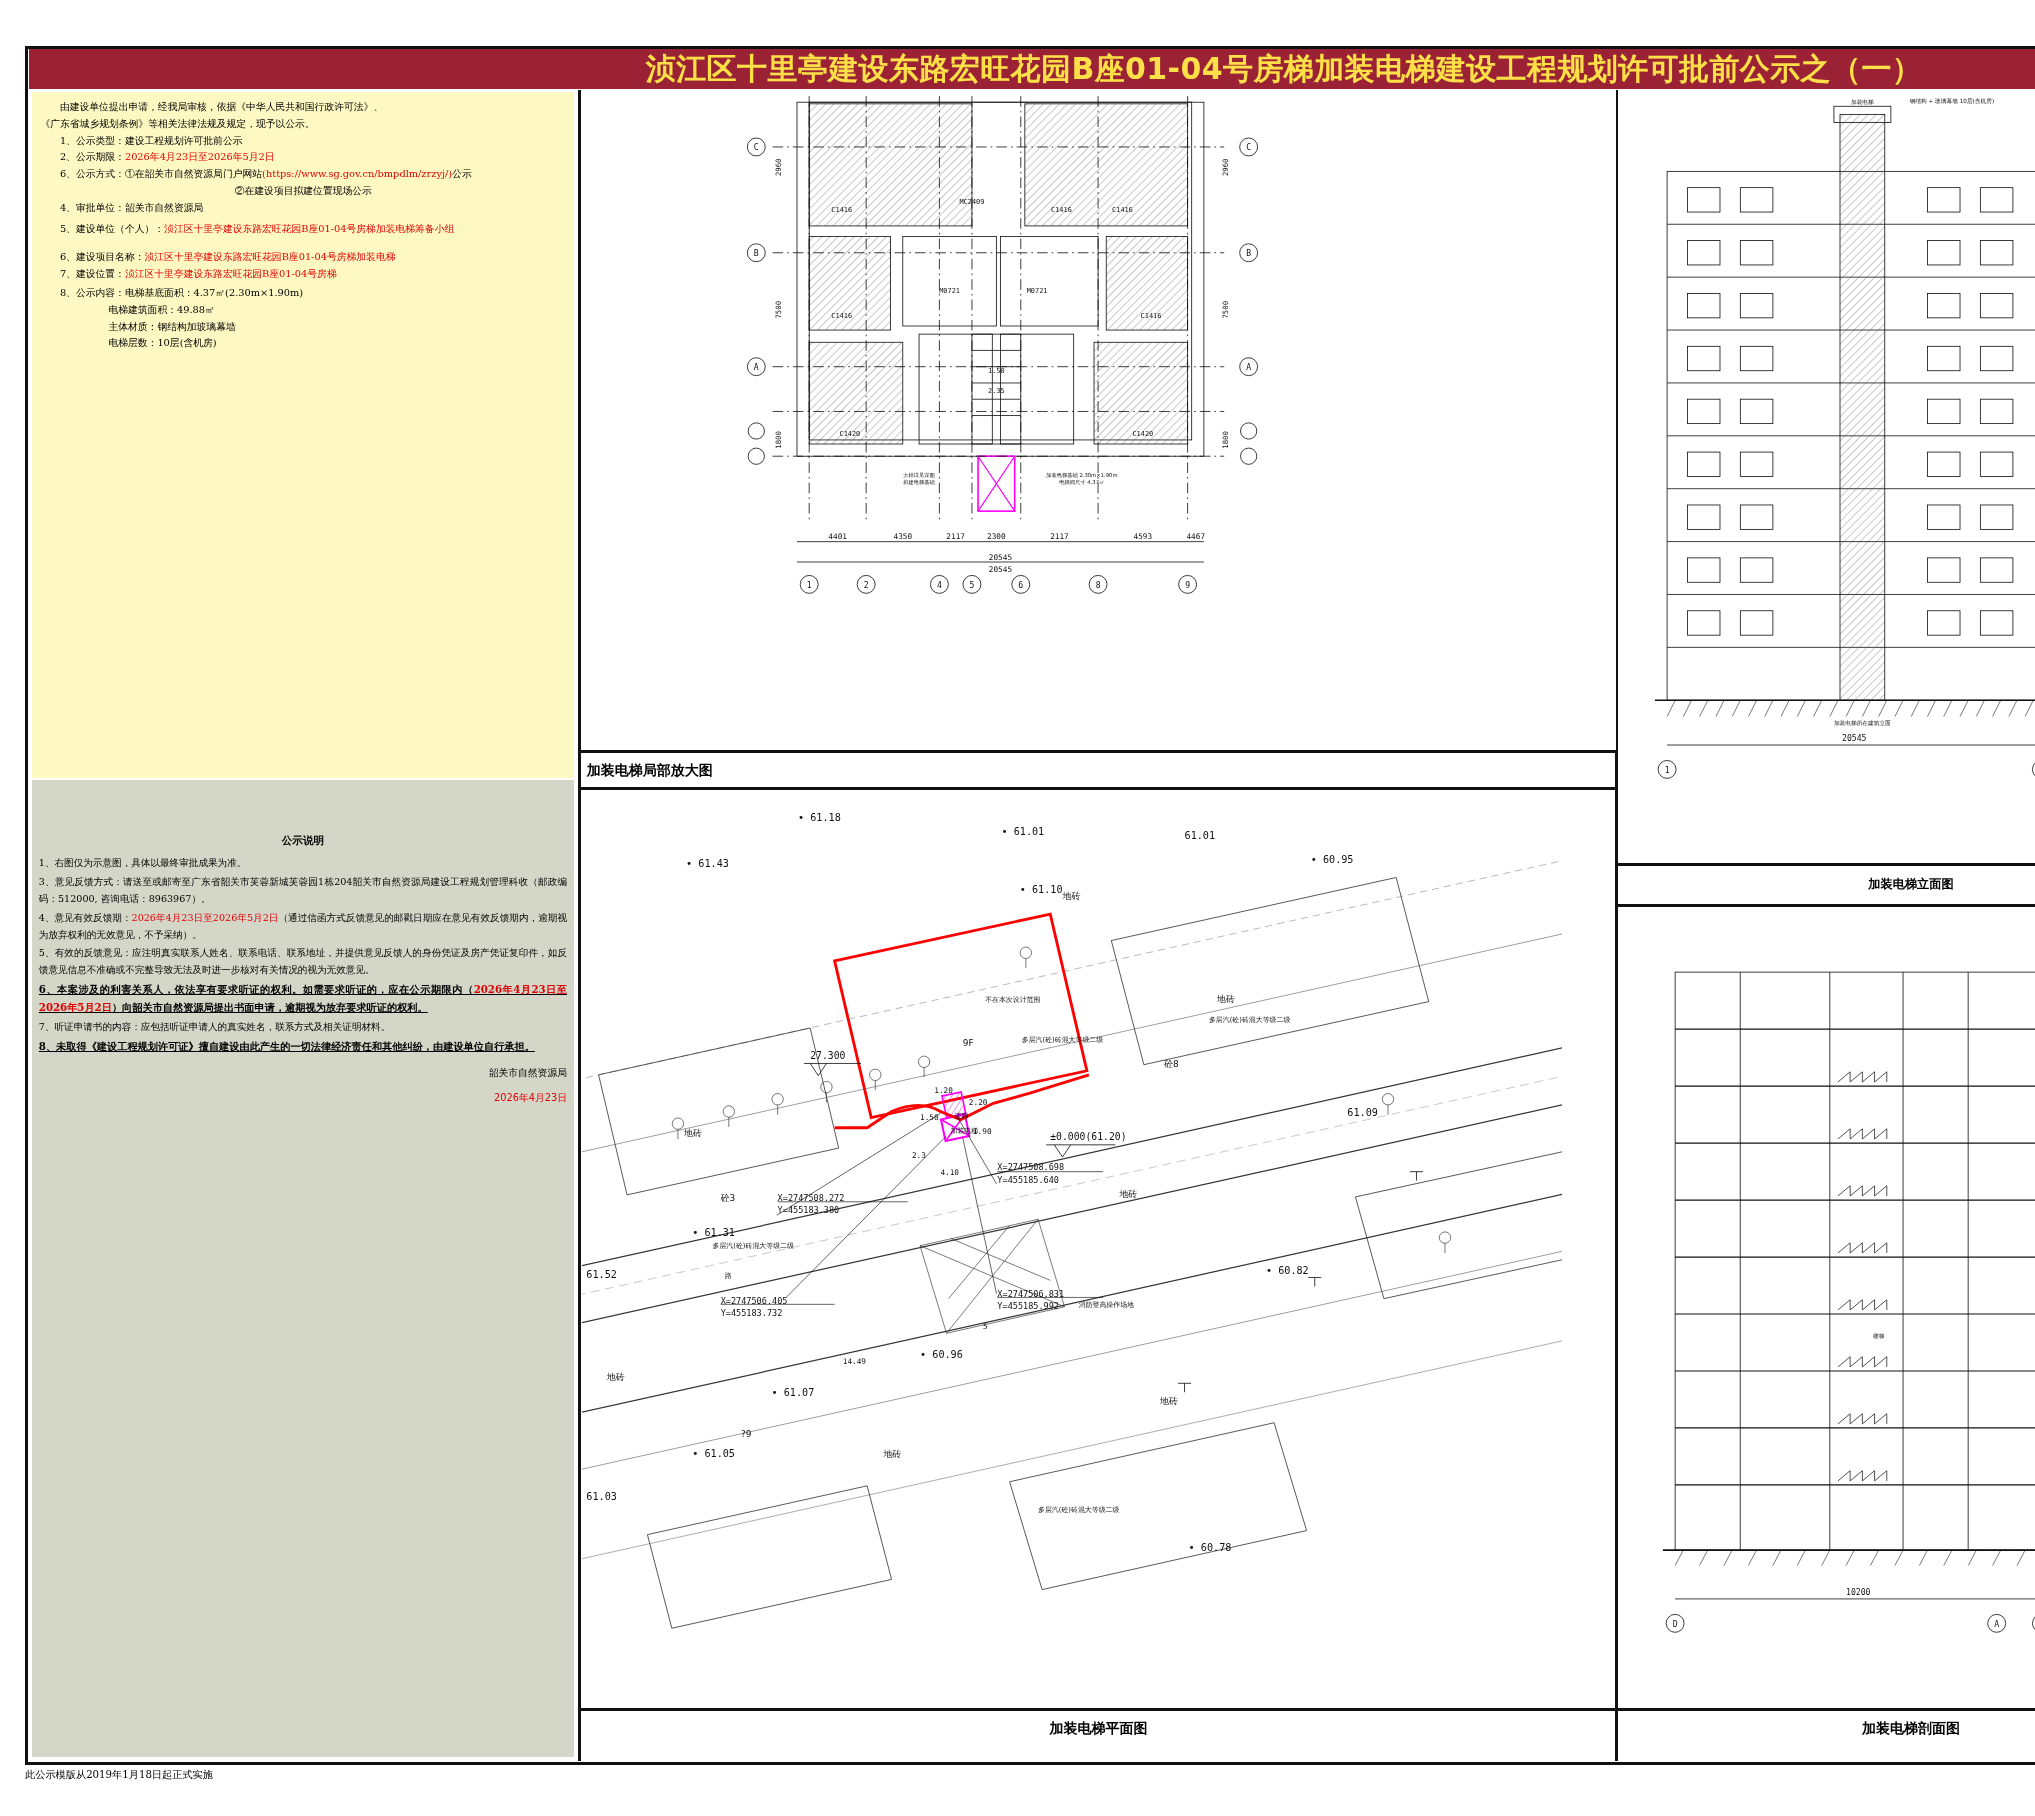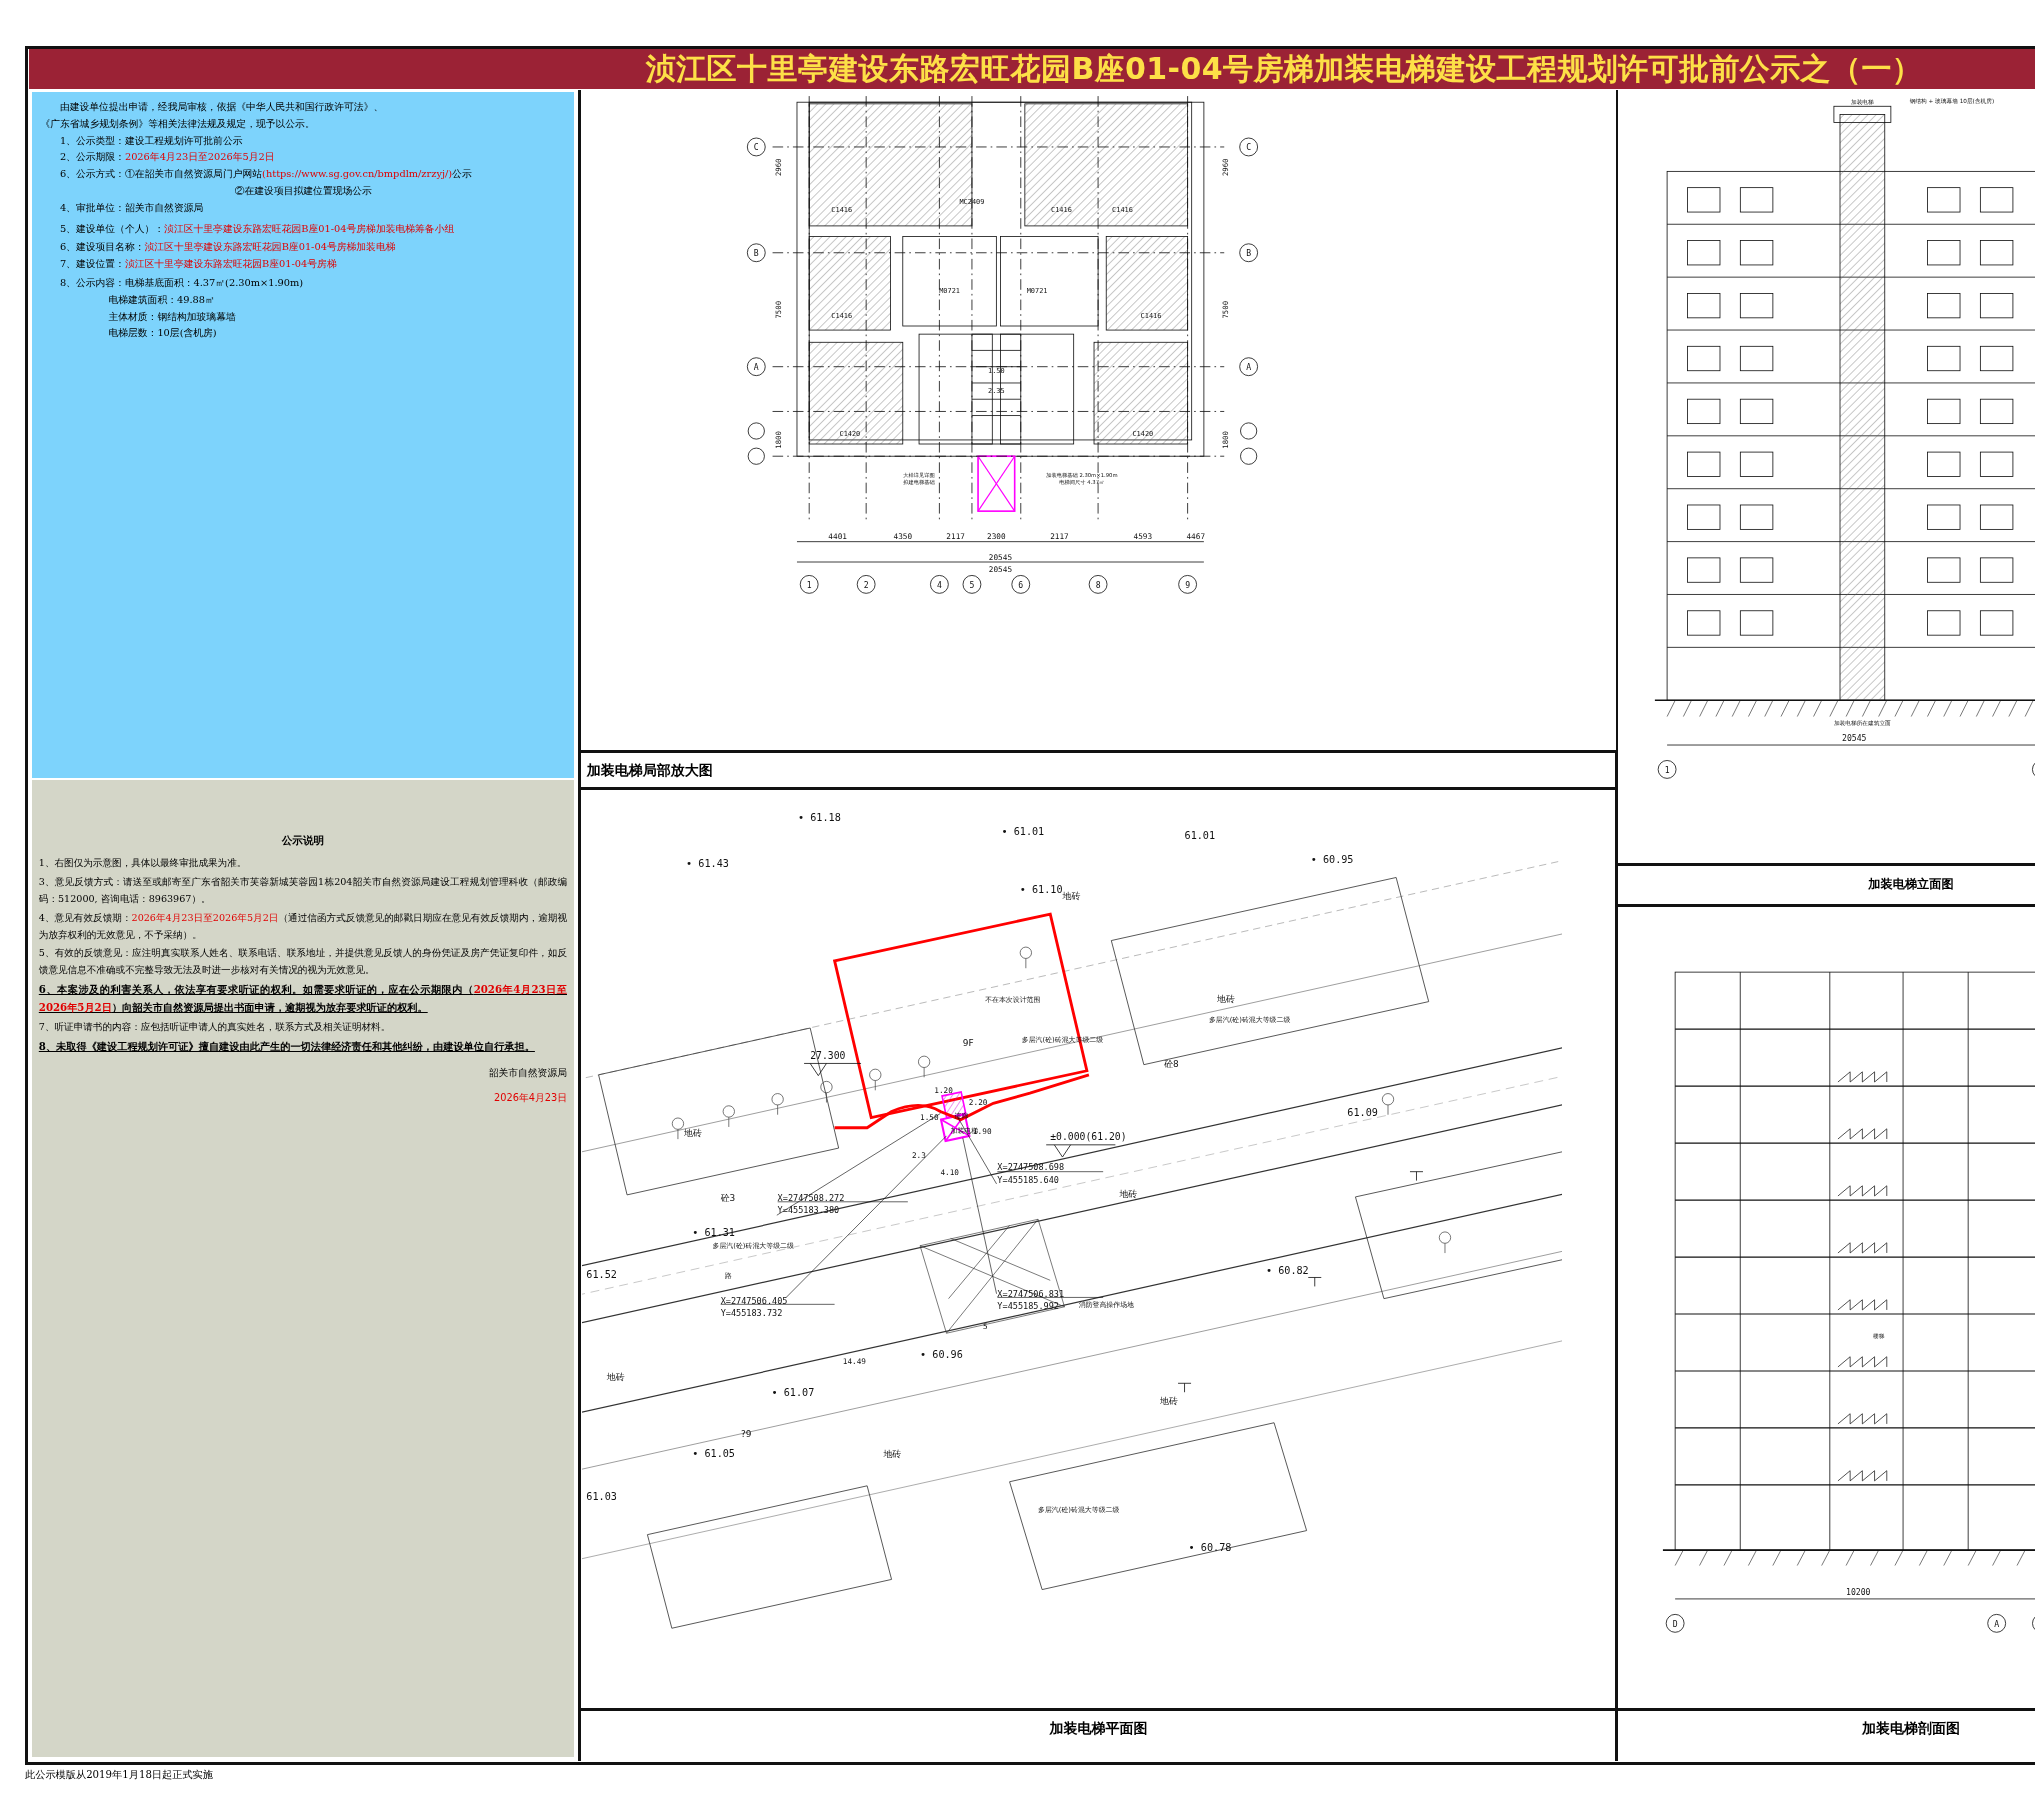--- a/index.html
+++ b/index.html
@@ -37,21 +37,21 @@
     position:absolute; left:29px; top:90px; width:2510px; height:1671px;
   }
   .vline { position:absolute; background:#111; width:2.8px; top:0; bottom:0; }
 
   
   #left-col {
     position:absolute; left:0; top:0; width:549px; height:1671px;
   }
   #info-box {
     position:absolute; left:3.3px; top:1.6px; width:542px; height:686px;
-    background:#7dd3fc;
+    background:#fef9c3;
     padding:7.3px 8.1px 3.3px 8.1px;
   }
   #info-box p, #notes-box p {
     font-size:9.8px; line-height:1.72; color:#000;
     font-family:"DejaVu Serif","Liberation Serif",serif;
     text-align:justify;
   }
   .ind { text-indent:19.5px; }
   .red { color:#e00000; }
   .sub2 { padding-left:68px; }
@@ -125,21 +125,21 @@
         <p class="ind">
           <span>6、公示方式：</span><span>①在韶关市自然资源局门户网站</span><span class="red">(https://www.sg.gov.cn/bmpdlm/zrzyj/)</span><span>公示</span>
         </p>
         <p style="text-align:center;">②在建设项目拟建位置现场公示</p>
         <p class="ind">
           <span>4、审批单位：</span><span>韶关市自然资源局</span>
         </p>
         <p class="ind" style="margin-top:4.1px;">
           <span>5、建设单位（个人）：</span><span class="red">浈江区十里亭建设东路宏旺花园B座01-04号房梯加装电梯筹备小组</span>
         </p>
-        <p class="ind" style="margin-top:1px;">
+        <p class="ind" style="margin-top:11px;">
           <span>6、建设项目名称：</span><span class="red">浈江区十里亭建设东路宏旺花园B座01-04号房梯加装电梯</span>
         </p>
         <p class="ind">
           <span>7、建设位置：</span><span class="red">浈江区十里亭建设东路宏旺花园B座01-04号房梯</span>
         </p>
         <p class="ind" style="margin-top:2.4px;">
           <span>8、公示内容：</span><span>电梯基底面积：4.37㎡(2.30m×1.90m)</span>
         </p>
         <p class="sub2">电梯建筑面积：49.88㎡</p>
         <p class="sub2">主体材质：钢结构加玻璃幕墙</p>

